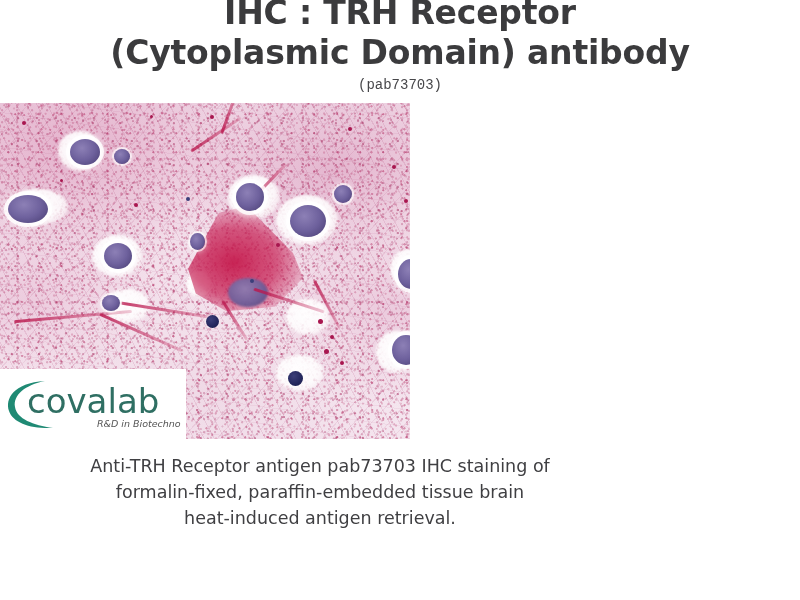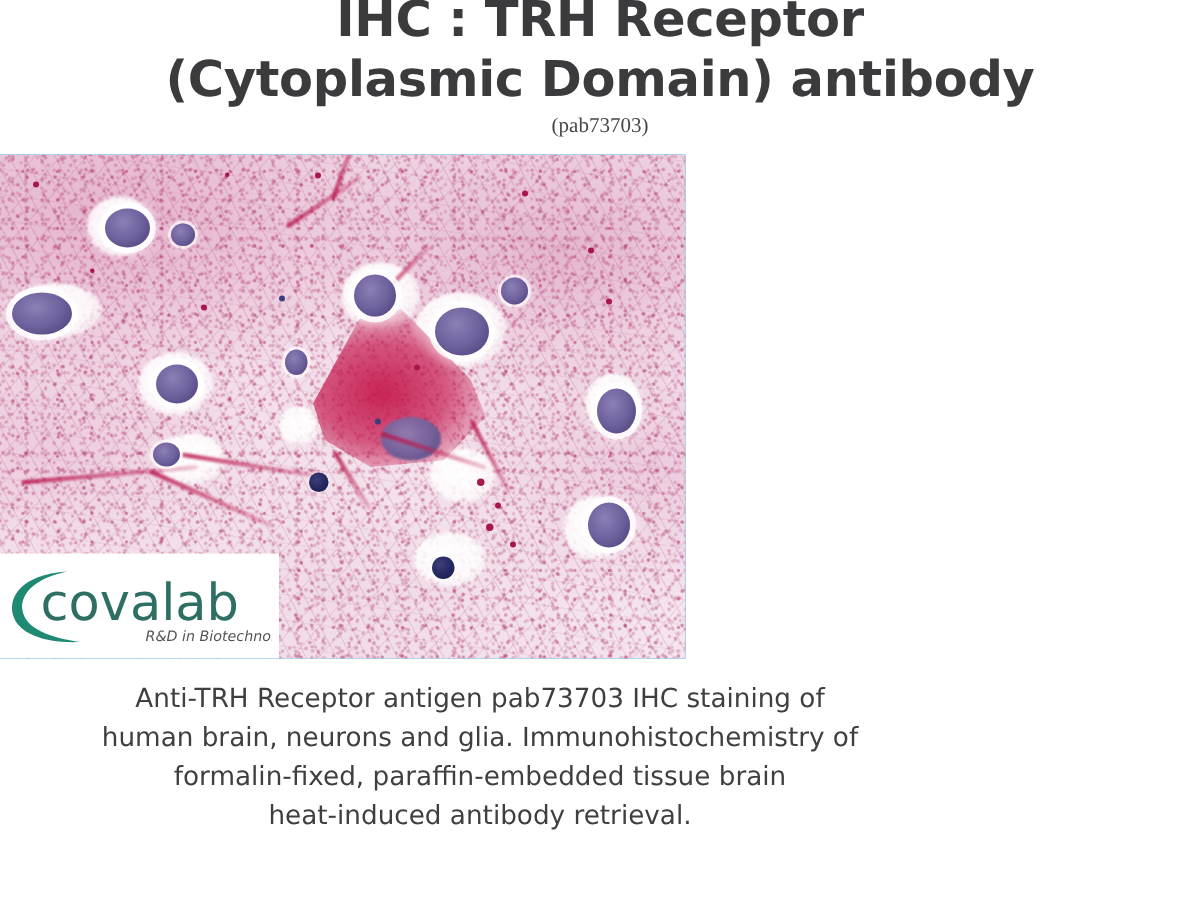--- a/index.html
+++ b/index.html
@@ -36,36 +36,35 @@
     font-size: 33px;
     line-height: 40px;
     color: #3b3b3d;
     letter-spacing: -0.2px;
     white-space: nowrap;
   }
   .title-line.first {
     margin-top: -7px;
   }
   .subtitle {
-    font-family: Liberation Serif, serif;
+    font-family: Liberation Mono, monospace;
     font-size: 14px;
     line-height: 18px;
     color: #47474a;
     margin-top: 3px;
   }
 
   
   .figure-wrap {
     position: relative;
     width: 410px;
     height: 336px;
     margin-top: 9px;
     overflow: hidden;
-    background: #0ea5e9;
-    padding-left: 47px;
+    background: #b91c1c;
   }
 
   .micrograph {
     position: absolute;
     inset: 0;
     background-color: #f0d9e5;
     overflow: hidden;
   }
 
   
@@ -297,18 +296,17 @@
             <text x="92" y="54" font-family="'DejaVu Sans', sans-serif" font-size="9.5" font-style="italic" fill="#555555">R&amp;D in Biotechnology</text>
           </svg>
         </div>
       </div>
 
     </div>
   </div>
 
   <div class="caption">
     <div>Anti-TRH Receptor antigen pab73703 IHC staining of</div>
-    <div>human brain, neurons and glia. Immunohistochemistry of</div>
     <div>formalin-fixed, paraffin-embedded tissue brain</div>
-    <div>heat-induced antibody retrieval.</div>
+    <div>heat-induced antigen retrieval.</div>
   </div>
 
 </div>
 
 </body></html>

